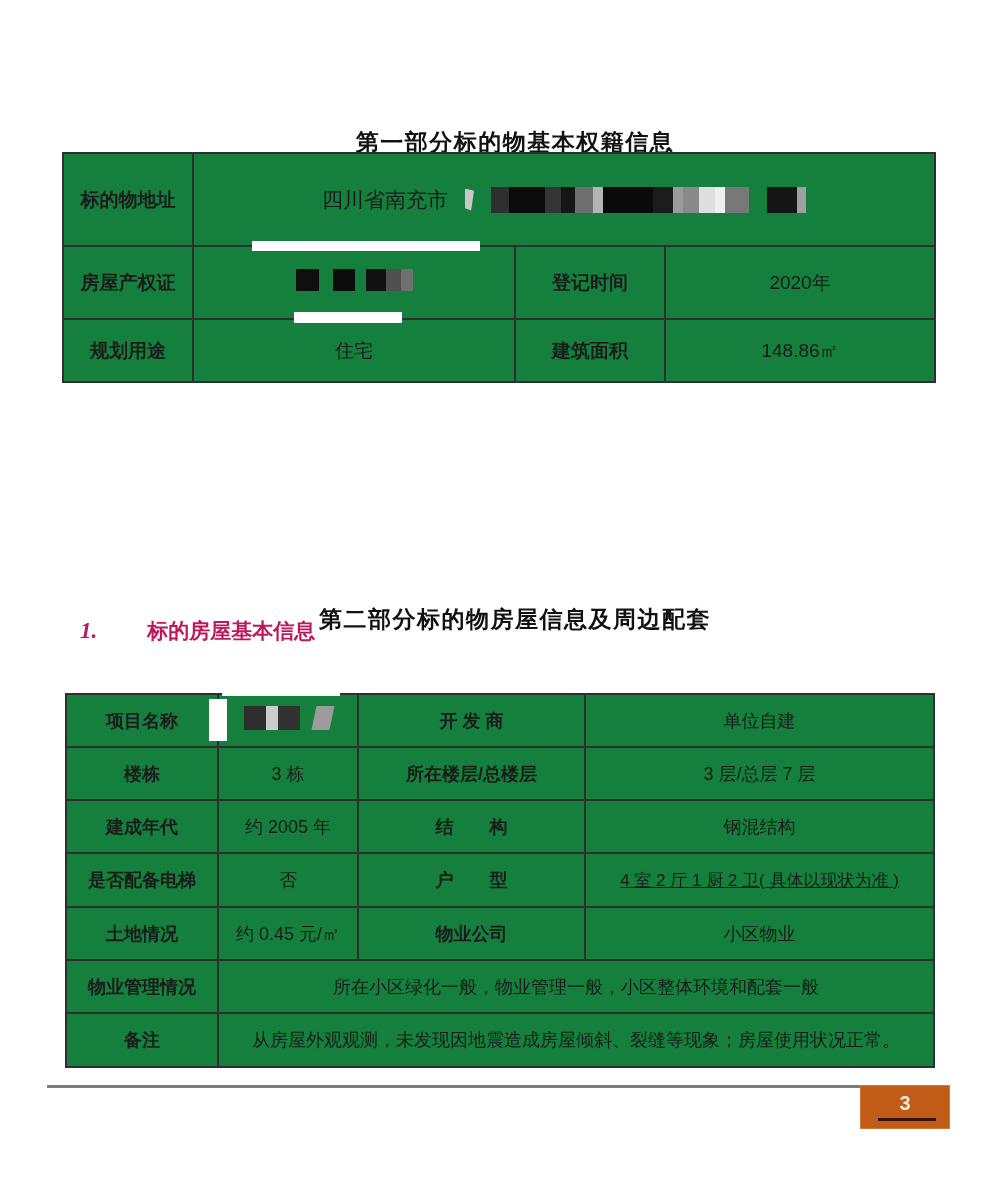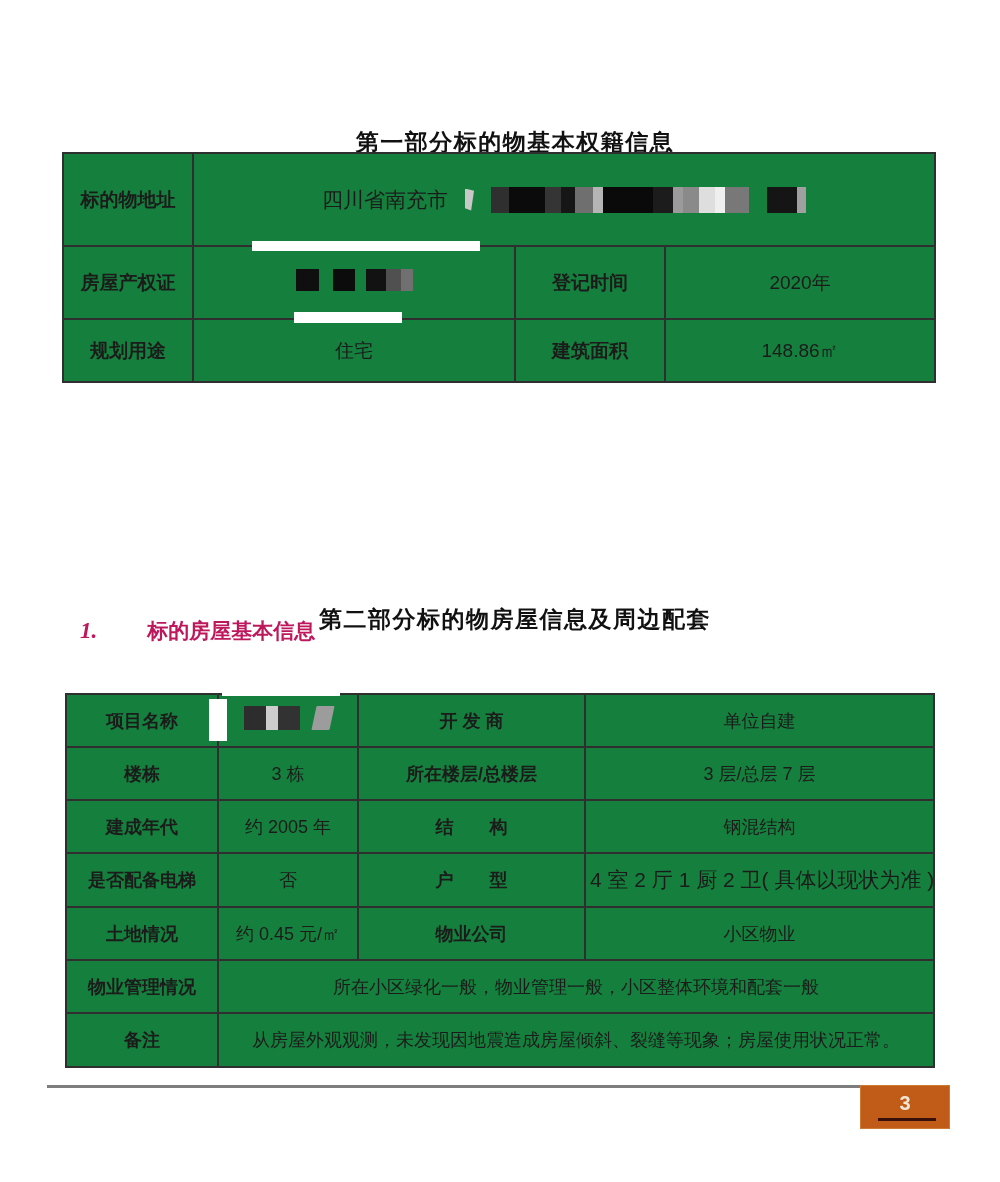--- a/index.html
+++ b/index.html
@@ -23,21 +23,21 @@
     position:absolute; border-collapse:collapse; table-layout:fixed; background:#15803d;
   }
   table.grid td {
     border:2px solid #2f2f2f; text-align:center; vertical-align:middle;
     padding:0 4px; overflow:hidden; white-space:nowrap;
   }
   .table1 { left:62px; top:152px; width:872px; font-size:19px; }
   .table2 { left:65px; top:693px; width:868px; font-size:18px; }
   td.lbl { font-weight:700; }
   td.leftal { text-align:left; padding-left:12px; }
-  td.tight { font-size:21px; letter-spacing:0; }
+  td.tight { font-size:17px; letter-spacing:0;text-decoration:underline; }
   .addr-line { display:flex; align-items:center; justify-content:center; gap:17px; font-size:21px; }
   .blocks { display:inline-flex; align-items:center; }
   .redact-block { display:inline-block; flex:0 0 auto; }
   .addr-blocks .redact-block { height:26px; }
   .cert-blocks .redact-block { height:22px; }
   .proj-blocks .redact-block { height:24px; }
   .redact-block.skew { transform:skewX(-12deg); border-radius:1px; }
   .partial-char {
     display:inline-block; width:9px; height:22px; background:#c8c8c8;
     clip-path:polygon(0 0,100% 10%,68% 100%,0 90%);

